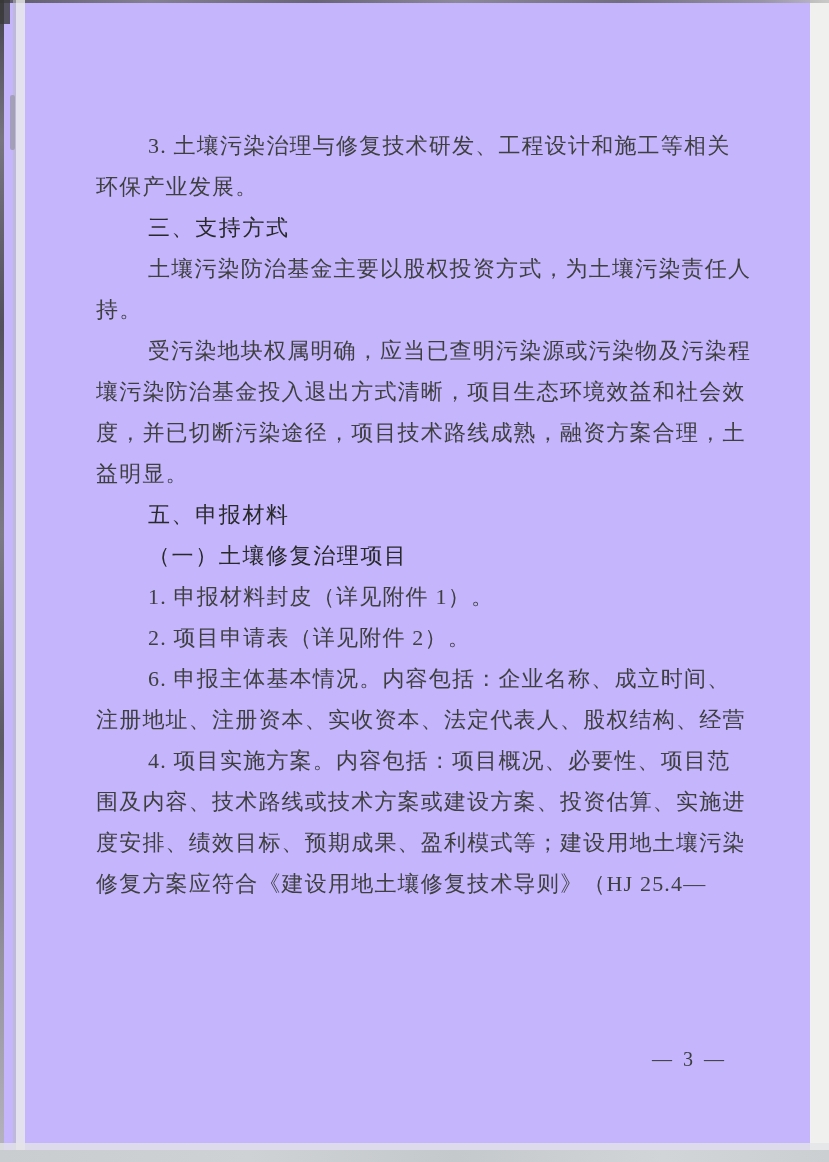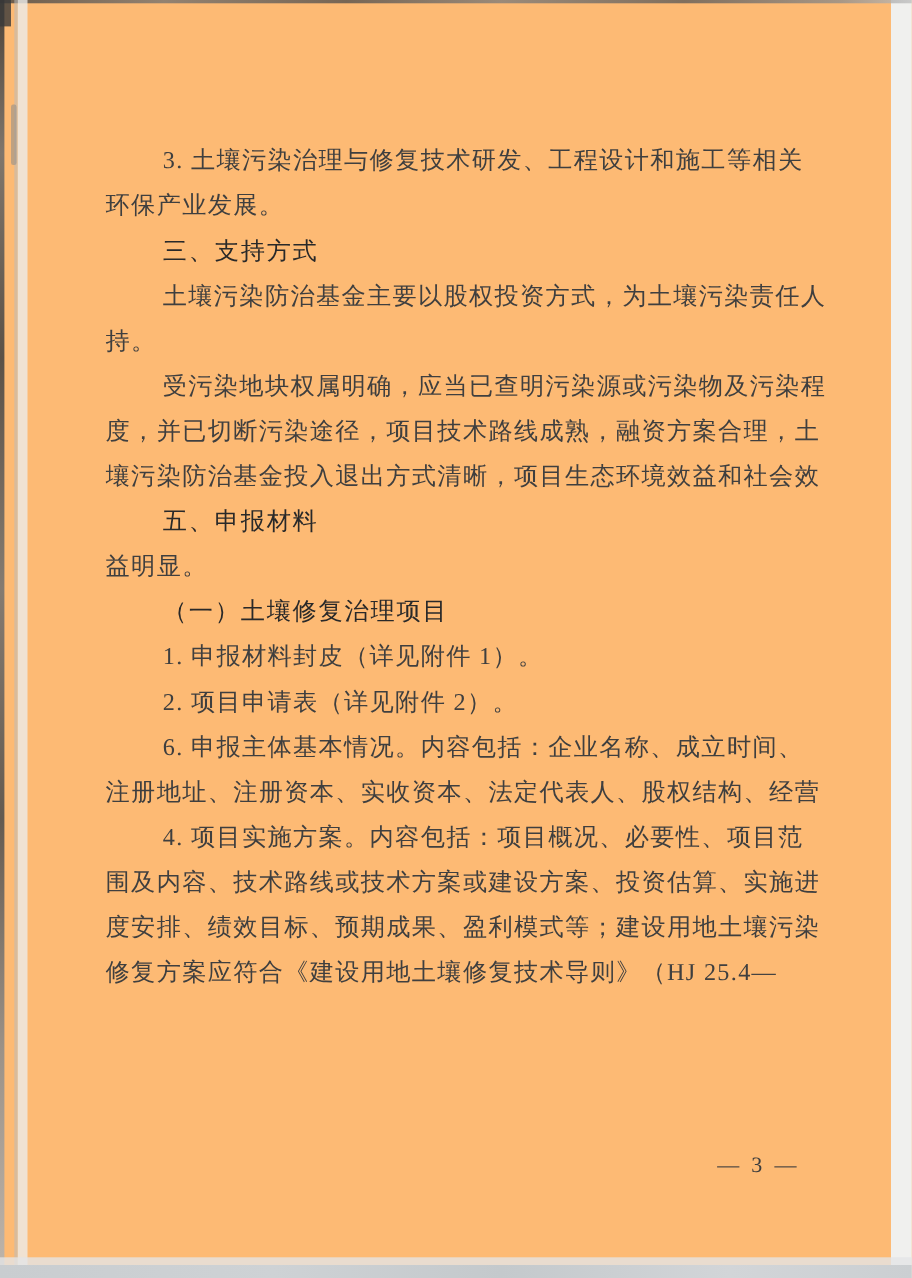--- a/index.html
+++ b/index.html
@@ -4,21 +4,21 @@
 <style>
   html, body {
     margin: 0;
     padding: 0;
     background: #ffffff;
   }
   .scan-page {
     position: relative;
     width: 829px;
     height: 1162px;
-    background: #fdba74;
+    background: #c4b5fd;
     overflow: hidden;
     font-family: "Liberation Serif", "DejaVu Serif", serif;
   }
   
   .edge-top {
     position: absolute; top: 0; left: 0; right: 0; height: 3px;
     background: linear-gradient(90deg, #3c3c3c, #6f6f6f 18%, #4a4a4a 38%, #7a7a7a 55%, #565656 75%, #8a8a8a 92%, #bdbdbd);
     opacity: .75;
   }
   .edge-left-dark {
@@ -104,24 +104,24 @@
   <div class="edge-bottom-soft"></div>
   <div class="edge-bottom"></div>
 
   <div class="content">
     <div class="line indent">3. 土壤污染治理与修复技术研发、工程设计和施工等相关</div>
     <div class="line">环保产业发展。</div>
     <div class="line indent heading">三、支持方式</div>
     <div class="line indent">土壤污染防治基金主要以股权投资方式，为土壤污染责任人</div>
     <div class="line">持。</div>
     <div class="line indent">受污染地块权属明确，应当已查明污染源或污染物及污染程</div>
+    <div class="line">壤污染防治基金投入退出方式清晰，项目生态环境效益和社会效</div>
     <div class="line">度，并已切断污染途径，项目技术路线成熟，融资方案合理，土</div>
-    <div class="line">壤污染防治基金投入退出方式清晰，项目生态环境效益和社会效</div>
+    <div class="line">益明显。</div>
     <div class="line indent heading">五、申报材料</div>
-    <div class="line">益明显。</div>
     <div class="line indent heading">（一）土壤修复治理项目</div>
     <div class="line indent">1. 申报材料封皮（详见附件 1）。</div>
     <div class="line indent">2. 项目申请表（详见附件 2）。</div>
     <div class="line indent">6. 申报主体基本情况。内容包括：企业名称、成立时间、</div>
     <div class="line">注册地址、注册资本、实收资本、法定代表人、股权结构、经营</div>
     <div class="line indent">4. 项目实施方案。内容包括：项目概况、必要性、项目范</div>
     <div class="line">围及内容、技术路线或技术方案或建设方案、投资估算、实施进</div>
     <div class="line">度安排、绩效目标、预期成果、盈利模式等；建设用地土壤污染</div>
     <div class="line">修复方案应符合《建设用地土壤修复技术导则》（HJ 25.4—</div>
   </div>

